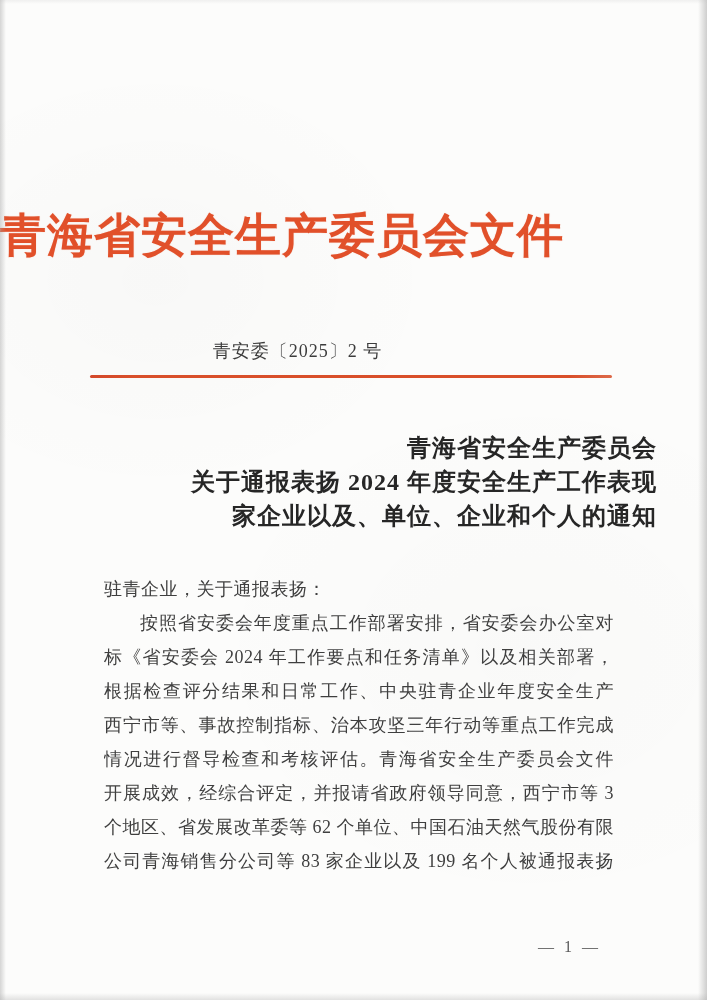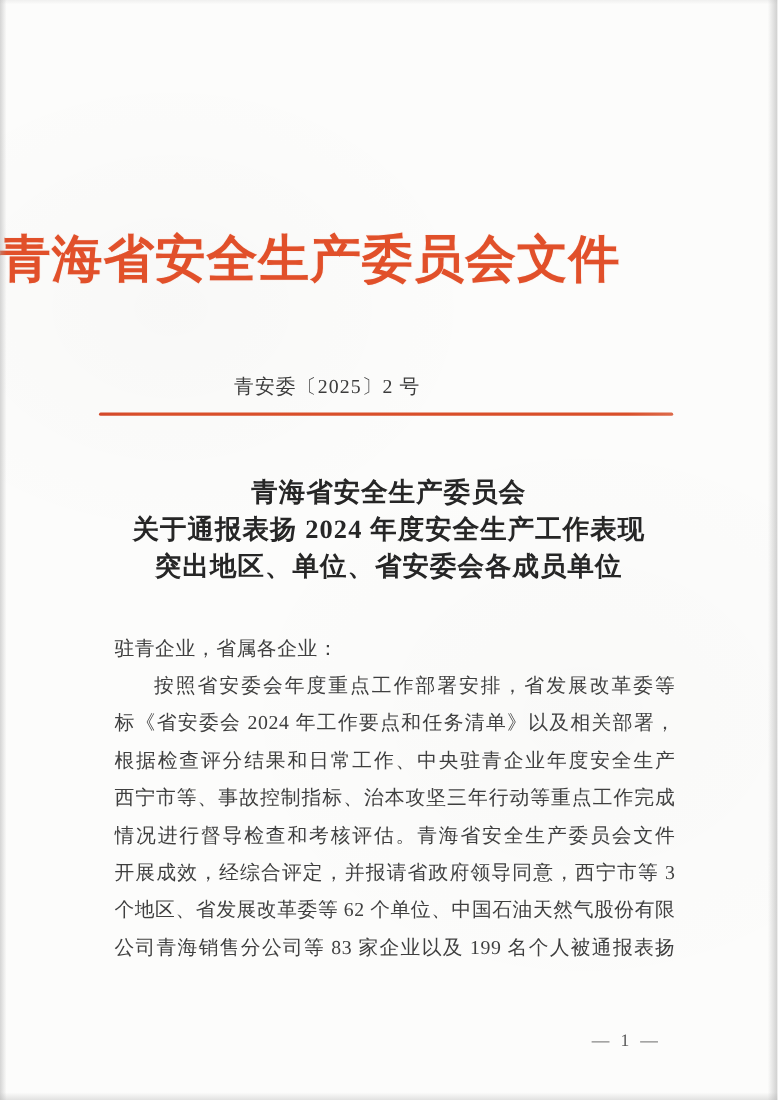--- a/index.html
+++ b/index.html
@@ -70,21 +70,21 @@
     top: 431px;
     left: 50px;
     width: 607px;
     text-align: center;
     font-size: 24px;
     line-height: 34px;
     font-weight: 700;
     letter-spacing: 1px;
     color: #262626;
   }
-  .doc-title .title-line { white-space: nowrap; }
+  .doc-title .title-line { white-space: nowrap; text-align: right; }
 
   .body-text {
     position: absolute;
     top: 572px;
     left: 104px;
     width: 510px;
     font-size: 18px;
     line-height: 34px;
     color: #3f3f3f;
     letter-spacing: 0.5px;
@@ -121,26 +121,26 @@
 
   <div class="letterhead">青海省安全生产委员会文件</div>
 
   <div class="doc-number">青安委〔2025〕2 号</div>
 
   <div class="red-rule"></div>
 
   <div class="doc-title">
     <div class="title-line">青海省安全生产委员会</div>
     <div class="title-line">关于通报表扬 2024 年度安全生产工作表现</div>
-    <div class="title-line">突出地区、单位、省安委会各成员单位</div>
+    <div class="title-line">家企业以及、单位、企业和个人的通知</div>
   </div>
 
   <div class="body-text">
-    <div class="body-line short">驻青企业，省属各企业：</div>
-    <div class="body-line indent">按照省安委会年度重点工作部署安排，省发展改革委等</div>
+    <div class="body-line short">驻青企业，关于通报表扬：</div>
+    <div class="body-line indent">按照省安委会年度重点工作部署安排，省安委会办公室对</div>
     <div class="body-line">标《省安委会 2024 年工作要点和任务清单》以及相关部署，组</div>
     <div class="body-line">根据检查评分结果和日常工作、中央驻青企业年度安全生产</div>
     <div class="body-line">西宁市等、事故控制指标、治本攻坚三年行动等重点工作完成</div>
     <div class="body-line">情况进行督导检查和考核评估。青海省安全生产委员会文件</div>
     <div class="body-line">开展成效，经综合评定，并报请省政府领导同意，西宁市等 3</div>
     <div class="body-line">个地区、省发展改革委等 62 个单位、中国石油天然气股份有限</div>
     <div class="body-line">公司青海销售分公司等 83 家企业以及 199 名个人被通报表扬为</div>
   </div>
 
   <div class="page-number">— 1 —</div>

